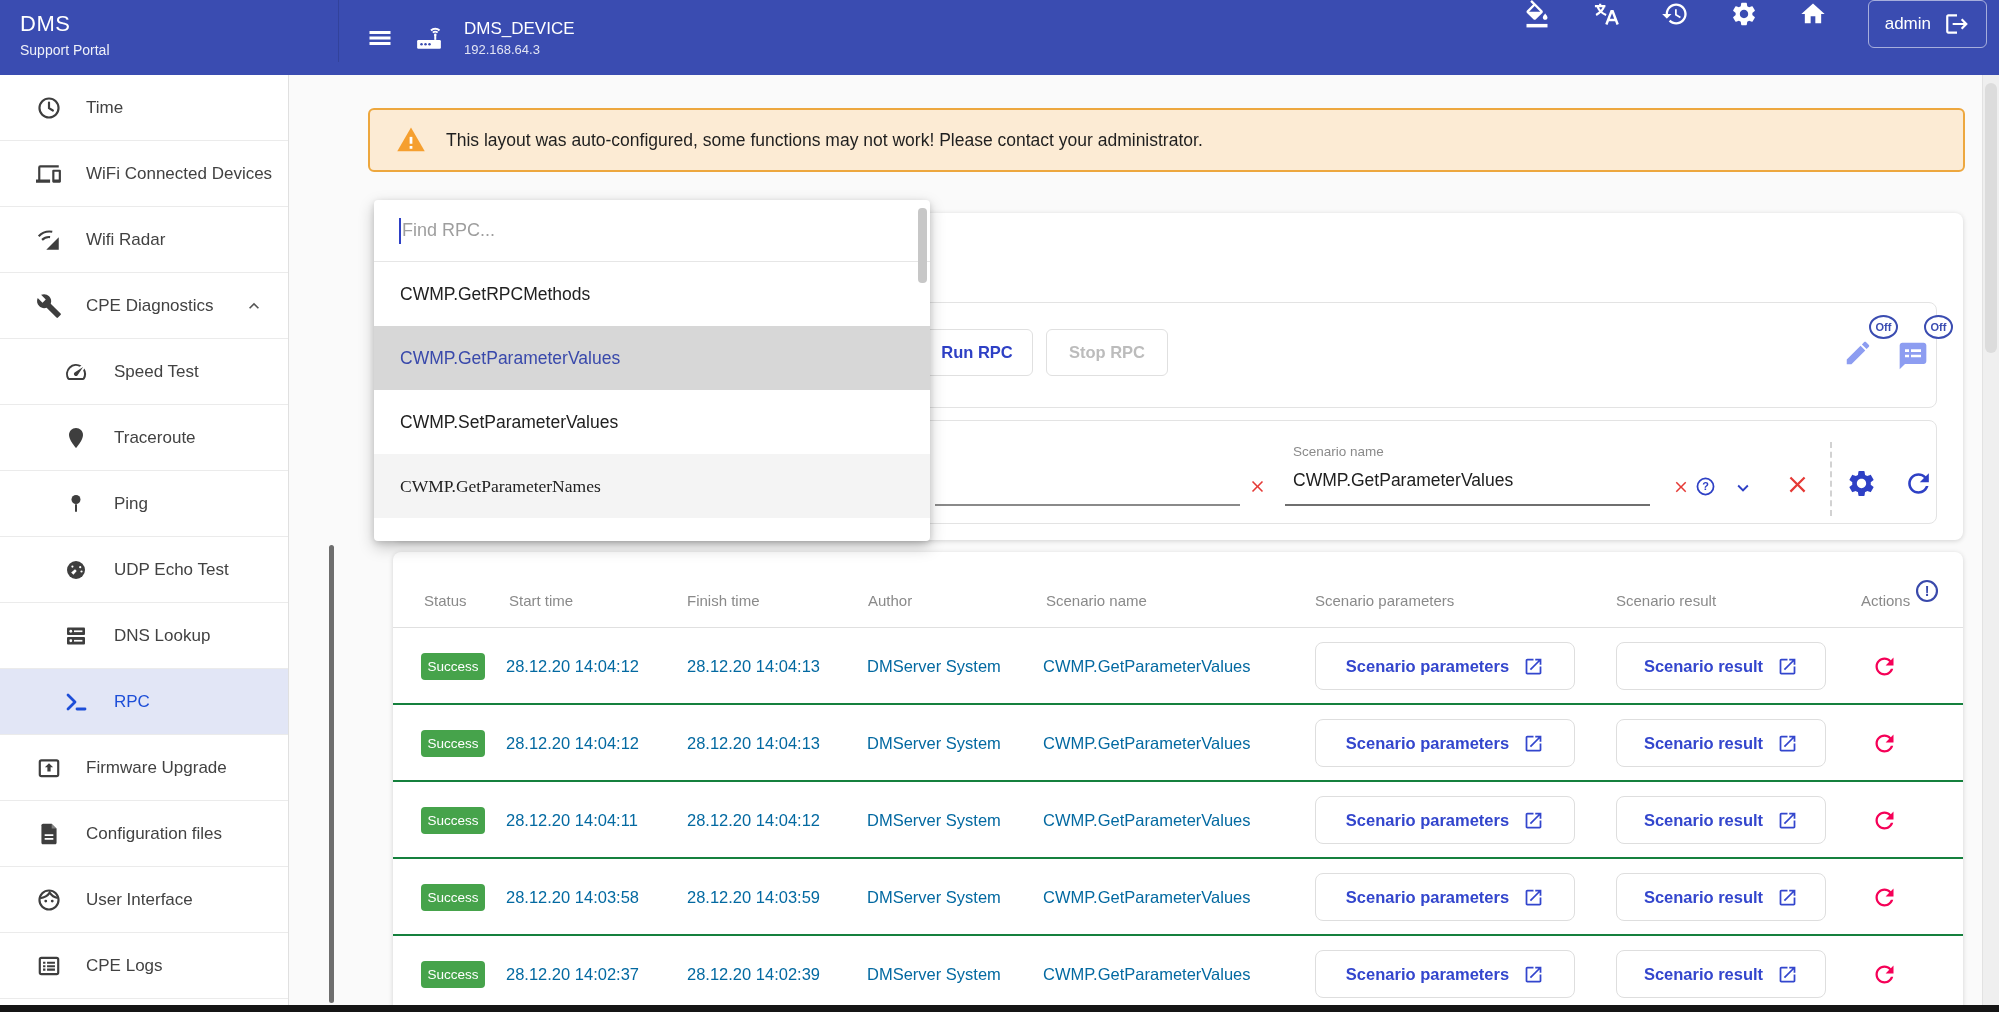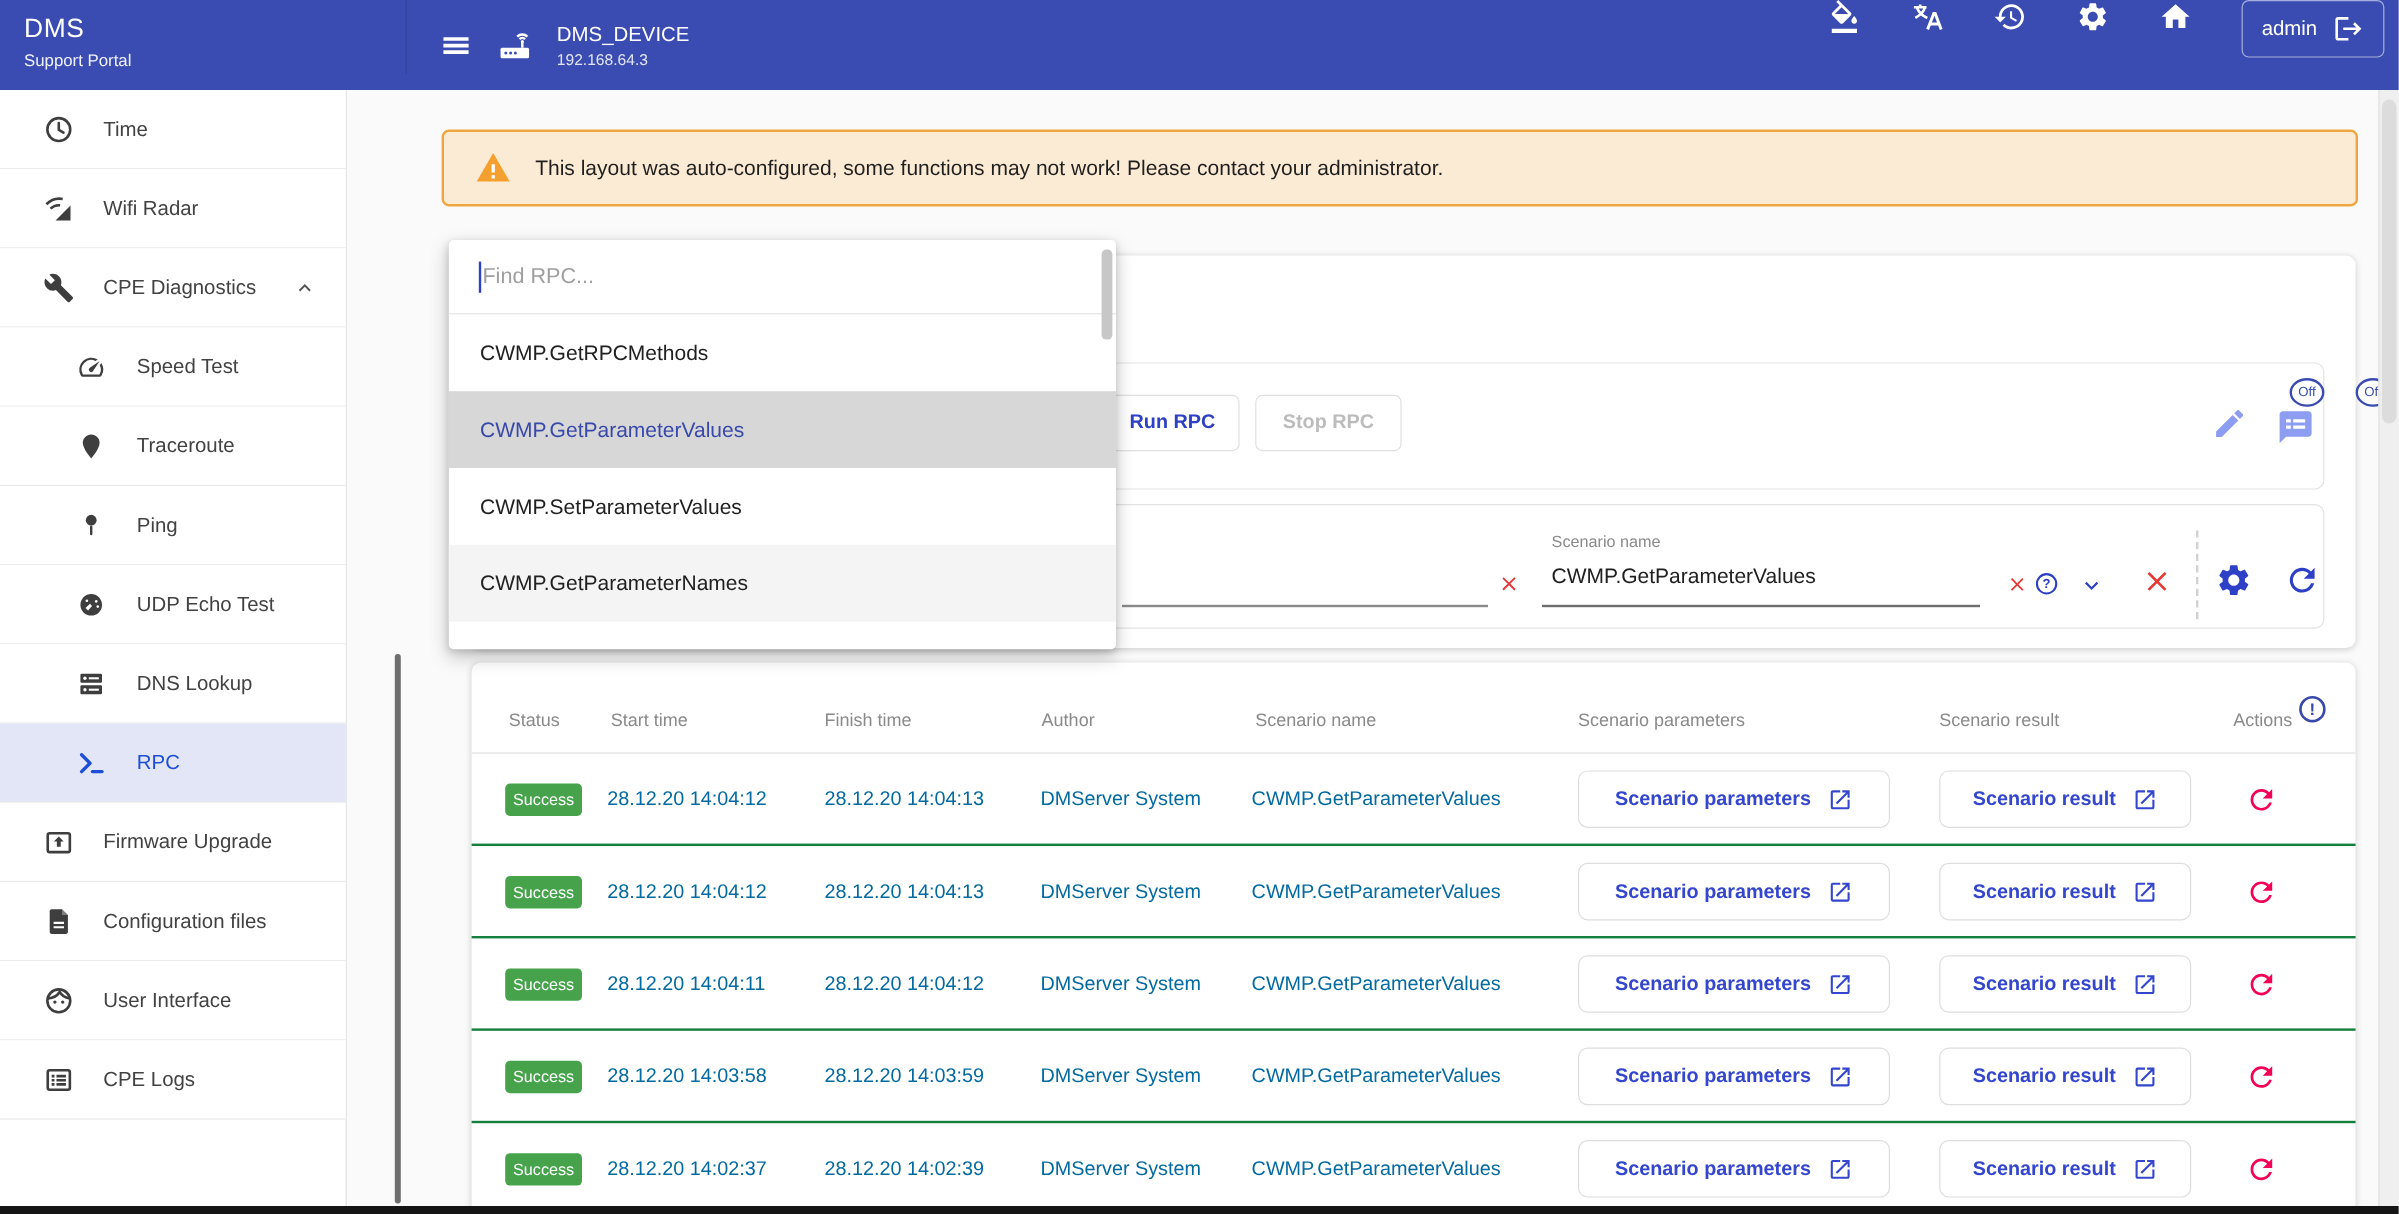--- a/index.html
+++ b/index.html
@@ -45,21 +45,21 @@
   .subcard1 { left:27px; top:89px; width:1517px; height:106px; }
   .subcard2 { left:27px; top:207px; width:1517px; height:104px; }
 
   .btn-outline { position:absolute; border:1px solid #e0e0e0; border-radius:6px; background:#fff; font-size:16.5px; font-weight:bold; cursor:pointer; }
   .btn-run  { left:528px; top:116px; width:112px; height:47px; color:#2e40c5; }
   .btn-stop { left:653px; top:116px; width:122px; height:47px; color:#bcbcbc; }
 
   .tool-ico { position:absolute; color:#8d9df1; cursor:pointer; }
   .pencil { left:1450px; top:125px; width:30px; height:30px; }
   .chat   { left:1504px; top:127px; width:32px; height:32px; }
-  .off-badge { position:absolute; width:29px; height:24px; border-radius:50%; background:#fff; border:2px solid #3a4cb1; color:#3a4cb1; font-size:11px; font-weight:normal; display:flex; align-items:center; justify-content:center; z-index:3;margin-left:39px; }
+  .off-badge { position:absolute; width:29px; height:24px; border-radius:50%; background:#fff; border:2px solid #3a4cb1; color:#3a4cb1; font-size:11px; font-weight:bold; display:flex; align-items:center; justify-content:center; z-index:3; }
   .off1 { left:1476px; top:102px; } .off2 { left:1531px; top:102px; }
 
   
   .u-line { position:absolute; height:2px; background:#8a8a8a; }
   .fld-label { position:absolute; font-size:13.5px; color:#8a8a8a; }
   .fld-value { position:absolute; font-size:17.5px; color:#202020; }
   .mini-ico { position:absolute; cursor:pointer; }
   .dash-sep { position:absolute; left:1437px; top:229px; height:74px; border-left:2px dashed #d2d2d2; }
 
   
@@ -76,21 +76,21 @@
   .row-refresh { position:absolute; left:1478px; top:25px; width:27px; height:27px; color:#f50057; cursor:pointer; }
 
   
   .dropdown { position:absolute; left:374px; top:200px; width:556px; height:341px; background:#fff; border-radius:4px; box-shadow:0 6px 16px rgba(0,0,0,.22), 0 2px 6px rgba(0,0,0,.14); z-index:100; }
   .dd-search { position:relative; height:62px; border-bottom:1px solid #e6e6e6; }
   .dd-input { position:absolute; inset:0; border:0; outline:none; padding-left:28px; font-size:18px; color:#424242; background:transparent; }
   .dd-input::placeholder { color:#9e9e9e; }
   .caret { position:absolute; left:25px; top:18px; width:2px; height:26px; background:#2e40c5; }
   .dd-opt { height:64px; display:flex; align-items:center; padding-left:26px; font-size:17.5px; color:#212121; cursor:pointer; }
   .dd-opt.sel { background:#d7d7d7; color:#3949ab; }
-  .dd-opt.hov { background:#f4f4f4; }
+  .dd-opt.hov { background:#f4f4f4;font-family:Liberation Serif, serif; }
   .dd-thumb { position:absolute; right:3px; top:8px; width:9px; height:75px; background:#c7c7c7; border-radius:4px; }
 
   
   .page-scroll { position:absolute; right:0; top:75px; bottom:0; width:17px; background:#efefef; border-left:1px solid #e2e2e2; z-index:40; }
   .page-thumb { position:absolute; left:2px; top:8px; width:12px; height:270px; background:#dcdcdc; border-radius:6px; }
   .bottom-strip { position:absolute; left:0; bottom:0; width:100%; height:7px; background:#151515; z-index:300; }
 </style>
 </head>
 <body>
 
@@ -163,20 +163,28 @@
 
 <div class="sidebar">
   <div class="side-item">
     <span class="si-icon">
         <svg viewBox="0 0 24 24">
           <circle cx="12" cy="12" r="8.8" fill="none" stroke="currentColor" stroke-width="2"></circle>
           <path d="M12 7v5.2l3.6 2.1" fill="none" stroke="currentColor" stroke-width="2" stroke-linecap="round"></path>
         </svg>
       </span>
     <span class="si-label">Time</span>
+  </div>
+  <div class="side-item">
+    <span class="si-icon">
+        <svg viewBox="0 0 24 24">
+          <path d="M4 6h17V4H4a2 2 0 0 0-2 2v11H0v3h13v-3H4V6zm18 2h-6a1 1 0 0 0-1 1v10a1 1 0 0 0 1 1h6a1 1 0 0 0 1-1V9a1 1 0 0 0-1-1zm-1 9h-4v-7h4v7z"></path>
+        </svg>
+      </span>
+    <span class="si-label">WiFi Connected Devices</span>
   </div>
   <div class="side-item">
     <span class="si-icon">
         <svg viewBox="0 0 24 24">
           <path d="M2.5 8.5A14 14 0 0 1 15 4.4" fill="none" stroke="currentColor" stroke-width="2"></path>
           <path d="M5.6 11.9a9.2 9.2 0 0 1 7.4-2.6" fill="none" stroke="currentColor" stroke-width="2"></path>
           <path d="M21 9.5V21H9.5z"></path>
         </svg>
       </span>
     <span class="si-label">Wifi Radar</span>

